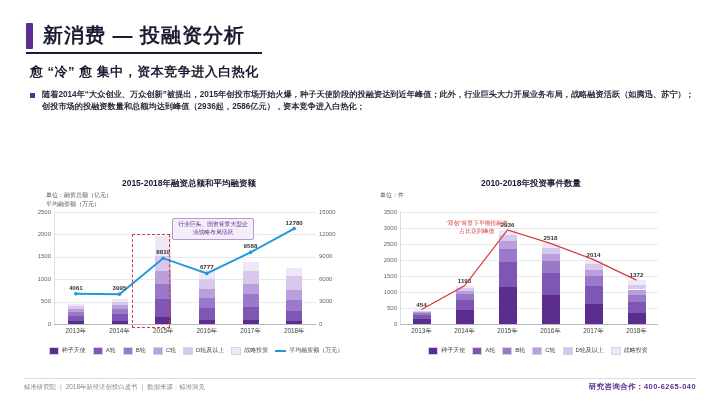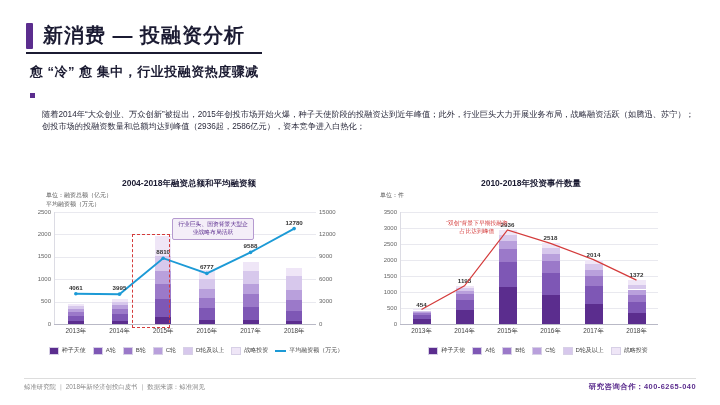--- a/index.html
+++ b/index.html
@@ -17,21 +17,21 @@
   .title-text{font-size:20px;font-weight:bold;color:#1b1b32;letter-spacing:1px;}
   .title-underline{position:absolute;left:26px;top:52px;width:236px;height:2px;background:#1b1b32;}
 
   
   .subtitle{position:absolute;left:30px;top:63px;font-size:13px;font-weight:bold;color:#1b1b32;letter-spacing:.5px;}
 
   
   .bullets{position:absolute;left:30px;top:89px;width:664px;}
   .bullet{display:flex;align-items:flex-start;margin-bottom:7px;}
   .bullet .sq{width:5px;height:5px;background:#5b2d8e;margin-top:4px;margin-right:7px;flex:none;}
-  .bullet .txt{font-size:8.2px;line-height:1.5;color:#2b2b3d;text-align:justify;font-weight:normal;margin-top:20px;}
+  .bullet .txt{font-size:8.2px;line-height:1.5;color:#2b2b3d;text-align:justify;font-weight:bold;}
 
   
   .charts{position:absolute;left:24px;top:178px;width:672px;height:190px;display:flex;}
   .chart-box{position:relative;}
   .chart-left{width:330px;height:190px;}
   .chart-right{width:330px;height:190px;margin-left:12px;}
   .chart-title{text-align:center;font-size:8.5px;font-weight:bold;color:#1b1b32;margin-bottom:2px;}
   .unit{position:absolute;font-size:6px;color:#555;}
   .unit2{position:absolute;font-size:6px;color:#555;}
 
@@ -66,33 +66,33 @@
 <body>
 
 <div class="slide">
 
   <div class="title-row">
     <div class="title-bar"></div>
     <div class="title-text">新消费 — 投融资分析</div>
   </div>
   <div class="title-underline"></div>
 
-  <div class="subtitle">愈 “冷” 愈 集中，行业投融资热度骤减</div>
+  <div class="subtitle">愈 “冷” 愈 集中，资本竞争进入白热化</div>
 
   <div class="bullets">
     <div class="bullet">
       <div class="sq"></div>
       <div class="txt">随着2014年“大众创业、万众创新”被提出，2015年创投市场开始火爆，种子天使阶段的投融资达到近年峰值；此外，行业巨头大力开展业务布局，战略融资活跃（如腾迅、苏宁）；创投市场的投融资数量和总额均达到峰值（2936起，2586亿元），资本竞争进入白热化；</div>
     </div>
   </div>
 
   <div class="charts">
 
     <div class="chart-box chart-left">
-      <div class="chart-title">2004-2018年融资总额和平均融资额</div>
+      <div class="chart-title">2015-2018年融资总额和平均融资额</div>
       <div class="unit" style="left:22px;top:13px;">单位：融资总额（亿元）</div>
       <div class="unit2" style="left:22px;top:22px;">平均融资额（万元）</div>
       <div class="plot" id="plotA" style="position:absolute;left:30px;top:34px;width:262px;height:112px;">
           <div class="gridline" style="top:112.0px;width:262px;"></div>
           <div class="axis-label" style="left:-26px;top:108.5px;width:23px;">0</div>
           <div class="gridline" style="top:89.6px;width:262px;"></div>
           <div class="axis-label" style="left:-26px;top:86.1px;width:23px;">500</div>
           <div class="gridline" style="top:67.2px;width:262px;"></div>
           <div class="axis-label" style="left:-26px;top:63.7px;width:23px;">1000</div>
           <div class="gridline" style="top:44.8px;width:262px;"></div>

